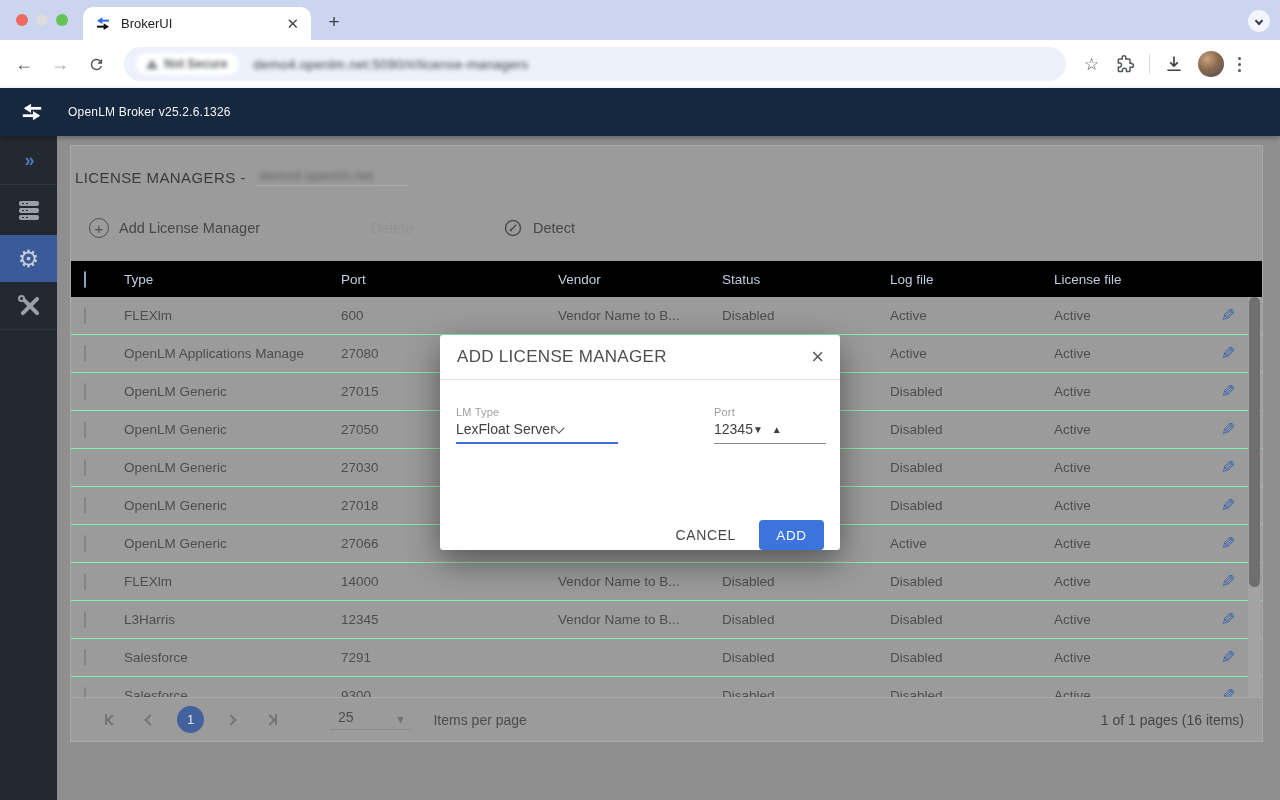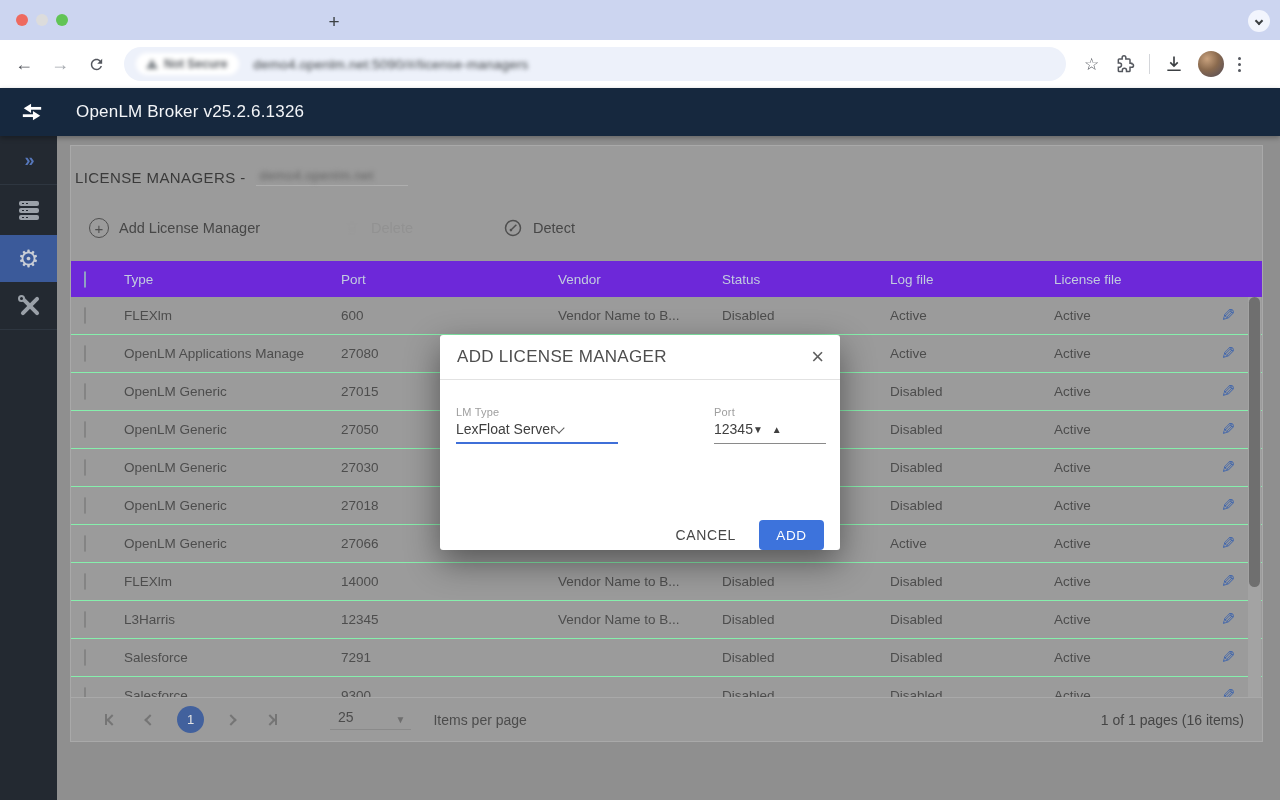--- a/index.html
+++ b/index.html
@@ -31,21 +31,21 @@
   .star { margin-left:18px; font-size:17px; color:#54575e; }
   .chrome-right { display:flex; align-items:center; margin-left:16px; gap:14px; }
   .vsep { width:1px; height:20px; background:#d4d6da; }
   .avatar { width:26px; height:26px; border-radius:50%; background:radial-gradient(circle at 35% 30%, #c9a27e 0%, #8a6a4e 45%, #4f4a5a 100%); }
   .kebab { display:flex; flex-direction:column; gap:3px; padding:0 6px 0 0; }
   .kebab i { width:3px; height:3px; border-radius:50%; background:#54575e; }
 
   
   .appheader { position:absolute; left:0; top:88px; width:1280px; height:48px; background:#16283e; display:flex; align-items:center; box-shadow:0 2px 5px rgba(0,0,0,0.3); z-index:3; }
   .appheader .logo { margin-left:20px; }
-  .apptitle { margin-left:32px; color:#f3f5f8; font-size:17px; letter-spacing:0.2px; }
+  .apptitle { margin-left:24px; color:#f3f5f8; font-size:12px; letter-spacing:0.2px; }
 
   
   .sidebar { position:absolute; left:0; top:136px; width:57px; height:664px; background:#232931; }
   .side-tile { width:57px; display:flex; align-items:center; justify-content:center; border-bottom:1px solid #2e3640; }
   .tile-1 { height:49px; } .tile-2 { height:50px; border-bottom:none; } .tile-3 { height:47px; border-bottom:none; } .tile-4 { height:48px; }
   .tile-active { background:#3b5a9a; }
   .dbl-chev { color:#5677bb; font-size:18px; font-weight:bold; letter-spacing:-2px; }
   .servers { display:flex; flex-direction:column; gap:2px; }
   .servers i { display:block; width:20px; height:5px; border-radius:2px; background:#9aa0a8; position:relative; }
   .servers i:before { content:""; position:absolute; left:3px; top:2px; width:2px; height:1.5px; background:#232931; box-shadow:4px 0 0 #232931; }
@@ -63,21 +63,21 @@
   .host-text { font-size:13px; color:#5f5f5f; filter:blur(2.6px); font-weight:normal; }
 
   .toolbar { position:absolute; left:18px; top:72px; display:flex; align-items:center; }
   .tbtn { display:flex; align-items:center; gap:10px; font-size:14.5px; color:#474747; }
   .tbtn-delete { margin-left:83px; color:#929292; }
   .tbtn-detect { margin-left:90px; }
   .circle-ico { width:20px; height:20px; border:1.6px solid #4f4f4f; border-radius:50%; display:flex; align-items:center; justify-content:center; font-size:15px; color:#4f4f4f; line-height:1; }
 
   
   .grid-row { display:grid; grid-template-columns:53px 217px 217px 164px 168px 164px 167px 1fr; align-items:center; }
-  .thead { position:absolute; left:0; top:115px; width:1191px; height:36px; background:#6d28d9; color:#c2cbdf; font-size:13.5px; z-index:1; }
+  .thead { position:absolute; left:0; top:115px; width:1191px; height:36px; background:#000000; color:#c2cbdf; font-size:13.5px; z-index:1; }
   .thead .cb { border-color:#8fa0c4; }
   .cbwrap { padding-left:13px; }
   .cb { width:16px; height:16px; border:1.5px solid #848484; border-radius:2.5px; }
   .rows { position:absolute; left:0; top:151px; width:1191px; height:402px; overflow:hidden; }
   .trow { height:38px; font-size:13.5px; color:#4d4d4d; border-bottom:1px solid #86efac; }
   .cell { overflow:hidden; white-space:nowrap; padding-right:8px; }
   .pencil { color:#3a62ad; font-size:17px; justify-self:start; transform:scaleX(-1); }
 
   
   .vscroll { position:absolute; right:1px; top:151px; width:13px; height:402px; background:#a3a3a3; }
@@ -119,20 +119,32 @@
 </style>
 </head>
 <body>
 
 <div class="screen">
 
   <div class="tabstrip">
     <span class="tlight tl-red"></span>
     <span class="tlight tl-mid"></span>
     <span class="tlight tl-green"></span>
+    <div class="tab">
+      <span>
+        <svg width="16" height="16" viewBox="0 0 24 24">
+          <path d="M21 7 H10" stroke="#2f6de8" stroke-width="3" fill="none"></path>
+          <path d="M11 2 L3 7 L11 12 Z" fill="#2f6de8"></path>
+          <path d="M3 16 H14" stroke="#111111" stroke-width="3" fill="none"></path>
+          <path d="M13 11 L21 16 L13 21 Z" fill="#111111"></path>
+        </svg>
+      </span>
+      <span class="tab-title">BrokerUI</span>
+      <span class="tab-close">✕</span>
+    </div>
     <div class="newtab-btn">+</div>
     <div class="tabsearch">
         <span class="chev chev-l" style="transform:rotate(-45deg);width:6px;height:6px;border-color:#3c4043;"></span>
       </div>
   </div>
 
   <div class="urlrow">
     <span class="navbtn nav-back">←</span>
     <span class="navbtn nav-fwd">→</span>
     <span class="navbtn nav-reload">

